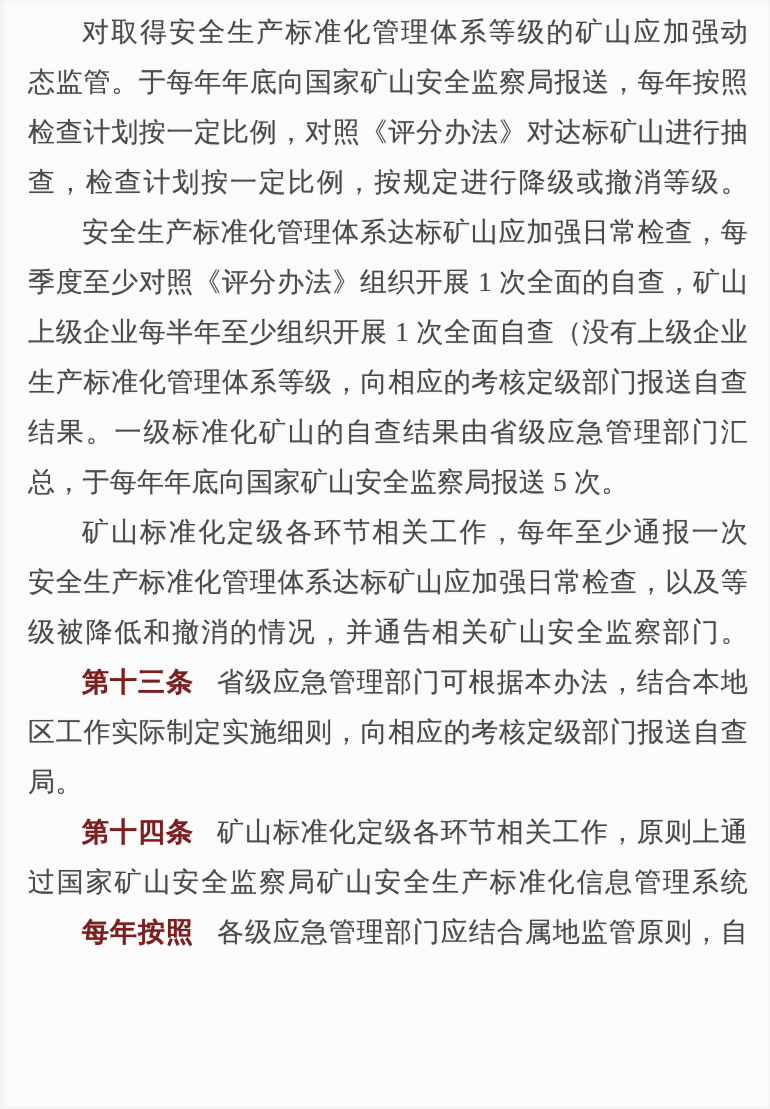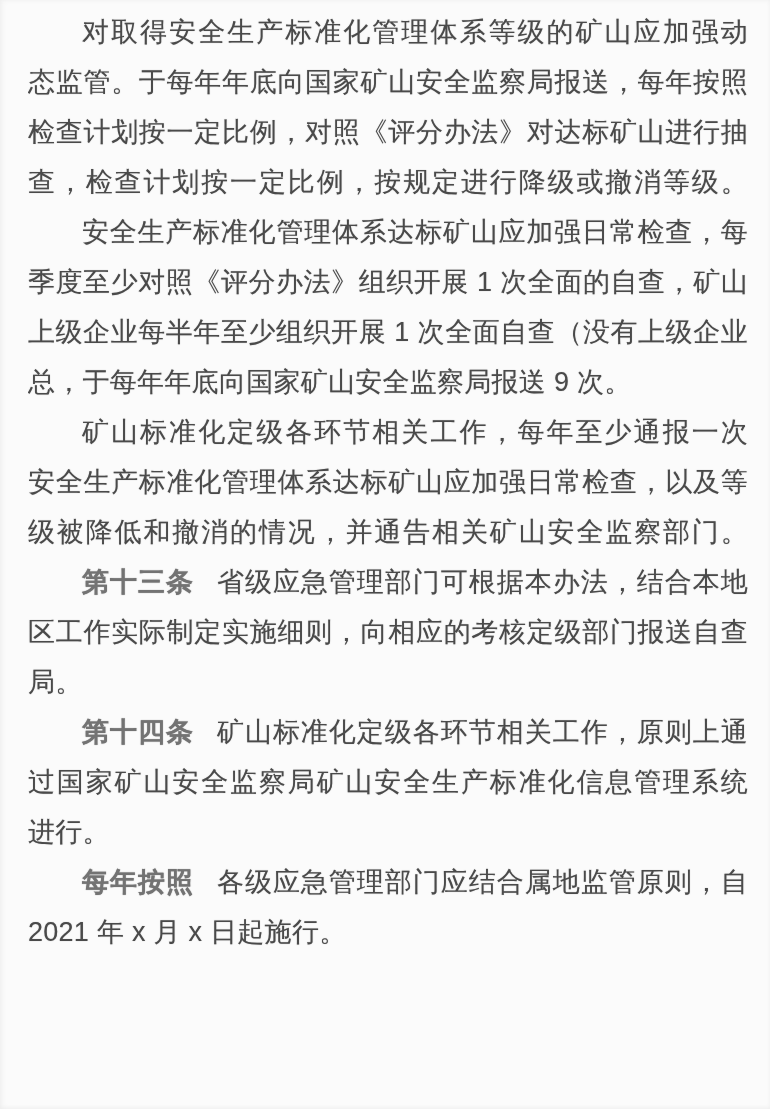--- a/index.html
+++ b/index.html
@@ -7,21 +7,21 @@
     padding: 0;
     background: #fbfbfb;
   }
   .page {
     position: relative;
     width: 770px;
     height: 1109px;
     box-sizing: border-box;
     padding: 7px 22px 0 28px;
     background: #fbfbfb;
-    font-family: Liberation Sans, sans-serif;
+    font-family: Liberation Serif, serif;
     color: #4a4a4a;
     overflow: hidden;
   }
   
   .page::after {
     content: "";
     position: absolute;
     inset: 0;
     pointer-events: none;
     box-shadow: inset 2px 0 6px rgba(0,0,0,0.04), inset 0 -1px 4px rgba(0,0,0,0.03);
@@ -36,42 +36,44 @@
     text-justify: inter-character;
     letter-spacing: 0.01em;
     white-space: normal;
     overflow: hidden;
     text-shadow: 0 0 1px rgba(95, 95, 95, 0.5);
   }
   .line.first { text-indent: 54px; }
   .line.short { text-align-last: left; }
   .lead {
     font-weight: 700;
-    color: #737373;
+    color: #7f1d1d;
     margin-right: 0.85em;
     text-shadow: 0 0 1px rgba(40, 40, 40, 0.6);
   }
 </style>
 </head>
 <body>
 
 <div class="page">
 
   <div class="para">
     <div class="line first">对取得安全生产标准化管理体系等级的矿山应加强动</div>
     <div class="line">态监管。于每年年底向国家矿山安全监察局报送，每年按照</div>
     <div class="line">检查计划按一定比例，对照《评分办法》对达标矿山进行抽</div>
     <div class="line">查，检查计划按一定比例，按规定进行降级或撤消等级。</div>
   </div>
 
   <div class="para">
     <div class="line first">安全生产标准化管理体系达标矿山应加强日常检查，每</div>
     <div class="line">季度至少对照《评分办法》组织开展 1 次全面的自查，矿山</div>
     <div class="line">上级企业每半年至少组织开展 1 次全面自查（没有上级企业</div>
-    <div class="line short">总，于每年年底向国家矿山安全监察局报送 9 次。</div>
+    <div class="line">生产标准化管理体系等级，向相应的考核定级部门报送自查</div>
+    <div class="line">结果。一级标准化矿山的自查结果由省级应急管理部门汇</div>
+    <div class="line short">总，于每年年底向国家矿山安全监察局报送 5 次。</div>
   </div>
 
   <div class="para">
     <div class="line first">矿山标准化定级各环节相关工作，每年至少通报一次</div>
     <div class="line">安全生产标准化管理体系达标矿山应加强日常检查，以及等</div>
     <div class="line">级被降低和撤消的情况，并通告相关矿山安全监察部门。</div>
   </div>
 
   <div class="para">
     <div class="line first">
@@ -79,23 +81,21 @@
     </div>
     <div class="line">区工作实际制定实施细则，向相应的考核定级部门报送自查</div>
     <div class="line short">局。</div>
   </div>
 
   <div class="para">
     <div class="line first">
       <span class="lead">第十四条</span><span>矿山标准化定级各环节相关工作，原则上通</span>
     </div>
     <div class="line">过国家矿山安全监察局矿山安全生产标准化信息管理系统</div>
-    <div class="line short">进行。</div>
   </div>
 
   <div class="para">
     <div class="line first">
       <span class="lead">每年按照</span><span>各级应急管理部门应结合属地监管原则，自</span>
     </div>
-    <div class="line short">2021 年 x 月 x 日起施行。</div>
   </div>
 
 </div>
 
 </body></html>

